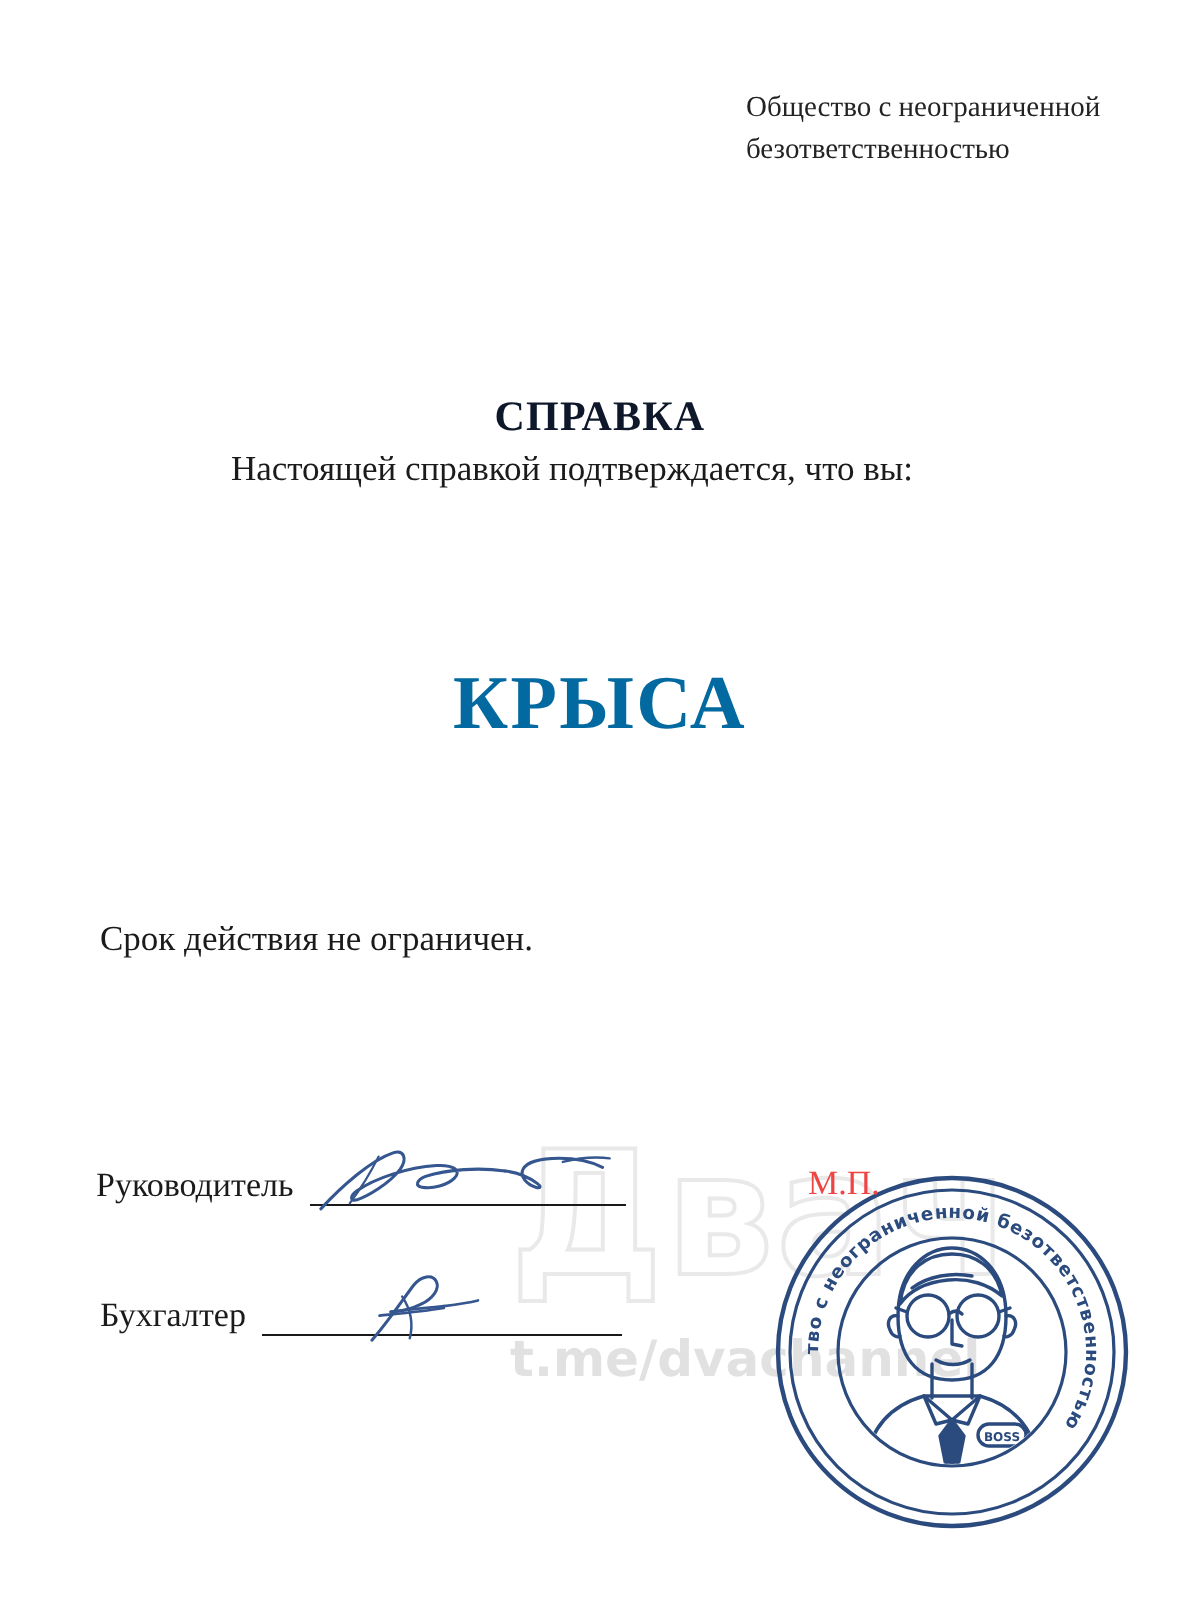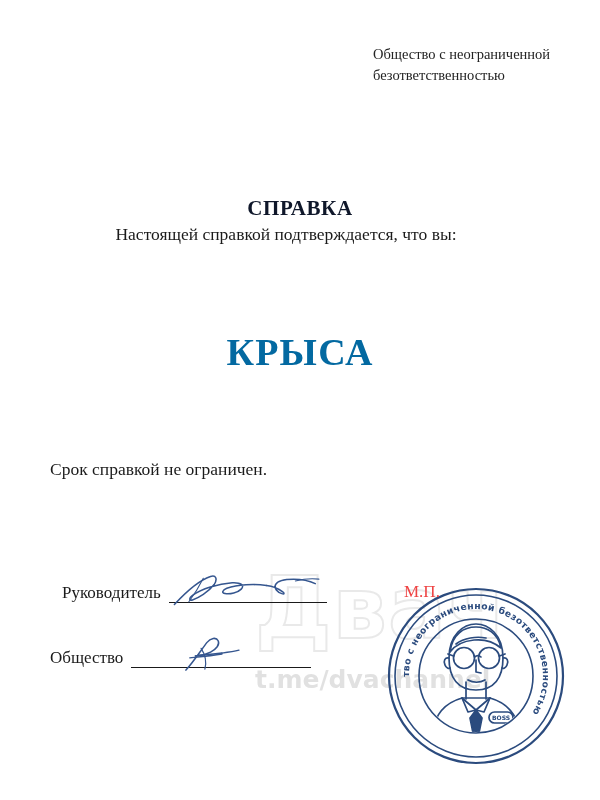--- a/index.html
+++ b/index.html
@@ -115,21 +115,21 @@
   }
   .body-text div { white-space: nowrap; }
 
   
   .sig-row {
     position: absolute;
     z-index: 3;
     display: flex;
     align-items: flex-end;
   }
-  .sig-row-1 { left: 62px; top: 583px; }
+  .sig-row-1 { left: 48px; top: 583px; }
   .sig-row-2 { left: 50px; top: 648px; }
   .sig-label {
     font-size: 17px;
     color: #1b1b1b;
     line-height: 1;
     white-space: nowrap;
     padding-bottom: 2px;
   }
   .sig-line-box {
     position: relative;
@@ -184,40 +184,40 @@
   </div>
 
   <div class="letterhead">Общество с неограниченной безответственностью</div>
 
   <div class="doc-title">СПРАВКА</div>
   <div class="doc-subtitle">Настоящей справкой подтверждается, что вы:</div>
 
   <div class="subject">КРЫСА</div>
 
   <div class="body-text">
-    <div>Срок справкой не ограничен.</div>
+    <div>Срок действия не ограничен.</div>
   </div>
 
   <div class="sig-row sig-row-1">
     <span class="sig-label">Руководитель</span>
     <span class="sig-line-box w1">
       <span class="sig-line"></span>
       <svg class="sig-ink" width="175" height="34" viewBox="0 0 175 34">
         <g fill="none" stroke="#35568f" stroke-linecap="round" stroke-linejoin="round">
           <path d="M6 33 C18 20 34 6 46 2 C52 0 54 5 50 11 C44 19 32 26 26 28 C22 29 22 26 26 23 C36 16 54 10 70 9 C80 8.5 84 12 80 16 C76 20 68 22 62 21 C58 20.5 59 17 64 15 C76 11 94 10 108 12" stroke-width="1.7"></path>
           <path d="M108 12 C116 13 122 16 126 19 C128 20.5 128 22 125 21 C120 19.5 116 15 118 11 C120 7 128 5 138 5 C148 5 156 7 162 10" stroke-width="1.7"></path>
           <path d="M140 7 C148 5 158 4 166 5" stroke-width="1.3"></path>
           <path d="M38 4 C34 12 28 22 22 30" stroke-width="1.2"></path>
         </g>
       </svg>
     </span>
   </div>
 
   <div class="sig-row sig-row-2">
-    <span class="sig-label">Общество</span>
+    <span class="sig-label">Бухгалтер</span>
     <span class="sig-line-box w2">
       <span class="sig-line"></span>
       <svg class="sig-ink" width="190" height="36" viewBox="0 0 190 36">
         <g fill="none" stroke="#35568f" stroke-linecap="round" stroke-linejoin="round">
           <path d="M58 35 C66 26 74 14 80 6 C84 1 90 0 92 4 C94 8 90 13 84 16 C78 19 72 20 68 20" stroke-width="1.6"></path>
           <path d="M68 20 C76 19 86 18 96 17" stroke-width="1.5"></path>
           <path d="M62 22 C72 21 84 20 96 18" stroke-width="1.4"></path>
           <path d="M96 17 C104 16 110 15 114 14" stroke-width="1.4"></path>
           <path d="M74 12 C78 18 80 26 78 34" stroke-width="1.3"></path>
         </g>

